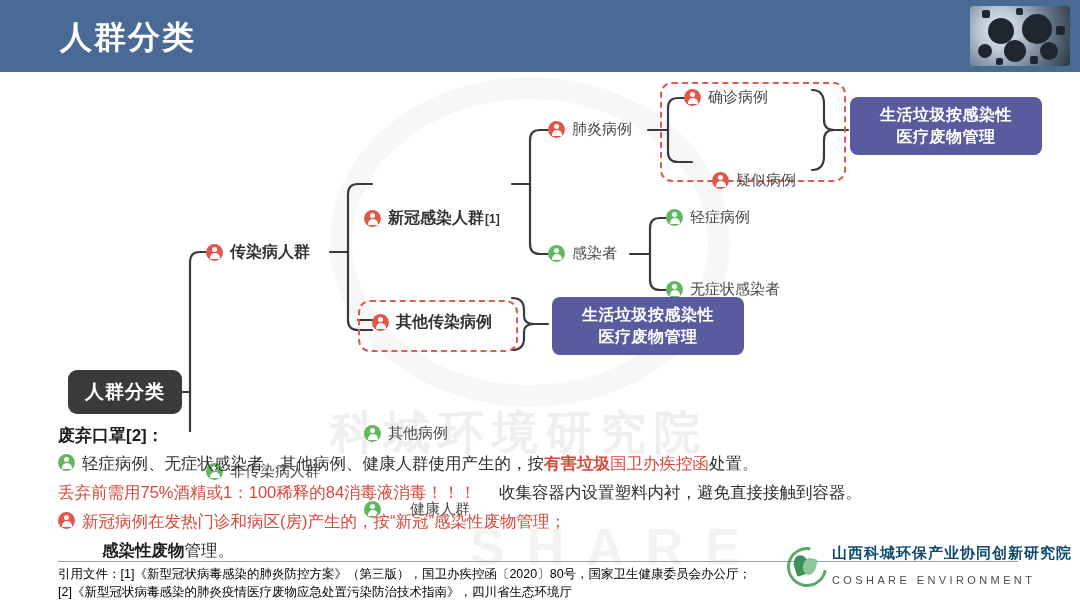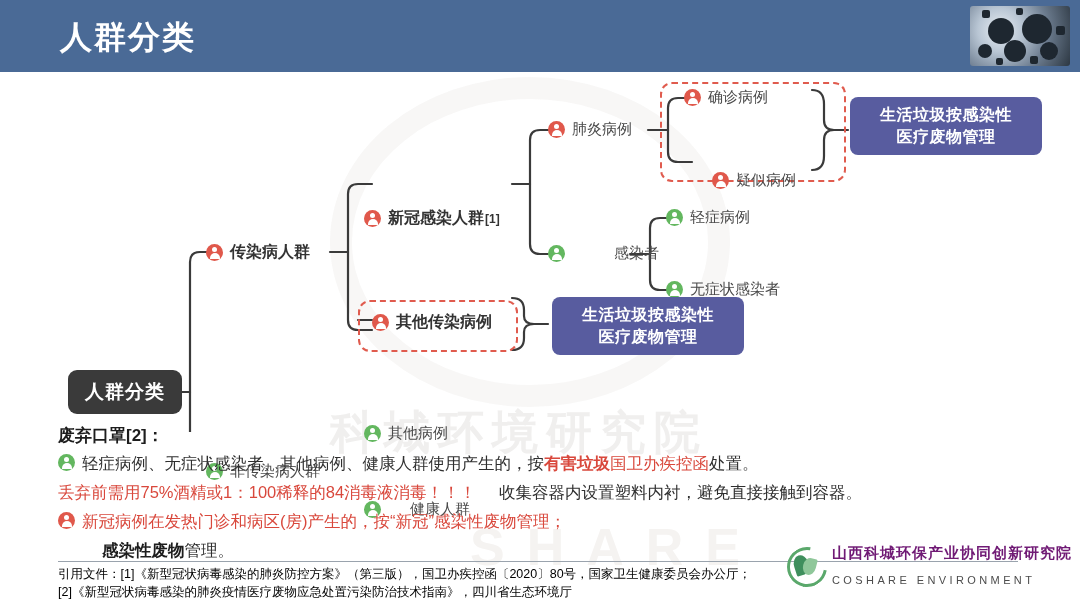--- a/index.html
+++ b/index.html
@@ -101,21 +101,21 @@
     border:3px solid #5aa86b;border-right-color:transparent;transform:rotate(-35deg);
   }
   #logo-mark .leafA{
     position:absolute;left:9px;top:10px;width:15px;height:20px;
     background:#3f8f5d;border-radius:50% 50% 50% 10%;transform:rotate(-18deg);
   }
   #logo-mark .leafB{
     position:absolute;left:18px;top:13px;width:13px;height:17px;
     background:#8fc79a;border-radius:50% 10% 50% 50%;transform:rotate(14deg);
   }
-  #logo-cn{font-size:15px;font-weight:bold;color:#701a75;letter-spacing:1px;}
+  #logo-cn{font-size:15px;font-weight:bold;color:#0c4a6e;letter-spacing:1px;}
   #logo-en{font-size:11px;color:#4c4c4c;letter-spacing:3.4px;margin-top:11px;}
 </style>
 </head>
 <body>
 
 <div id="header">
   <div id="header-title">人群分类</div>
   <div id="virus-thumb">
     <div class="sp" style="left:18px;top:12px;width:26px;height:26px;border-radius:50%;"></div>
     <div class="sp" style="left:52px;top:8px;width:30px;height:30px;border-radius:50%;"></div>
@@ -201,21 +201,21 @@
     <div class="node" style="left:684px;top:16px;">
       <span class="picon red"></span>
       <span class="lbl">确诊病例</span>
     </div>
 
     <div class="node" style="left:712px;top:80px;margin-top:19px;">
       <span class="picon red"></span>
       <span class="lbl">疑似病例</span>
     </div>
 
-    <div class="node" style="left:548px;top:172px;gap:42px;">
+    <div class="node" style="left:548px;top:172px;">
       <span class="picon green"></span>
       <span class="lbl">感染者</span>
     </div>
 
     <div class="node" style="left:666px;top:136px;">
       <span class="picon green"></span>
       <span class="lbl">轻症病例</span>
     </div>
 
     <div class="node" style="left:666px;top:208px;">

